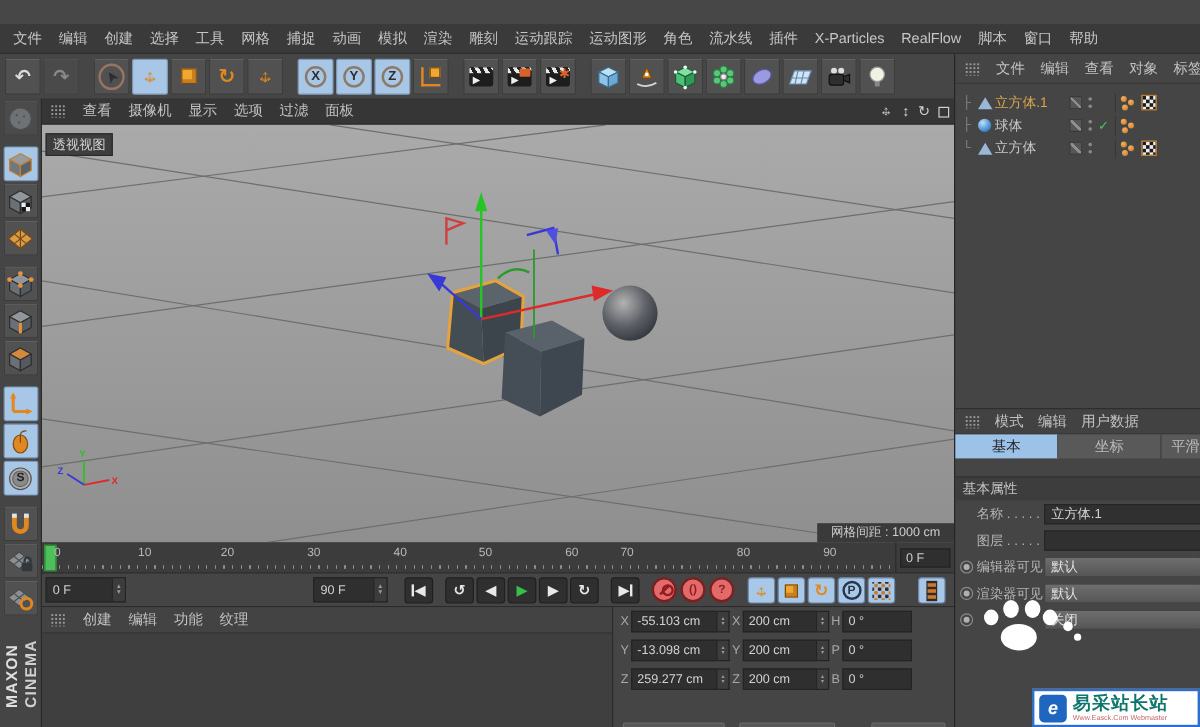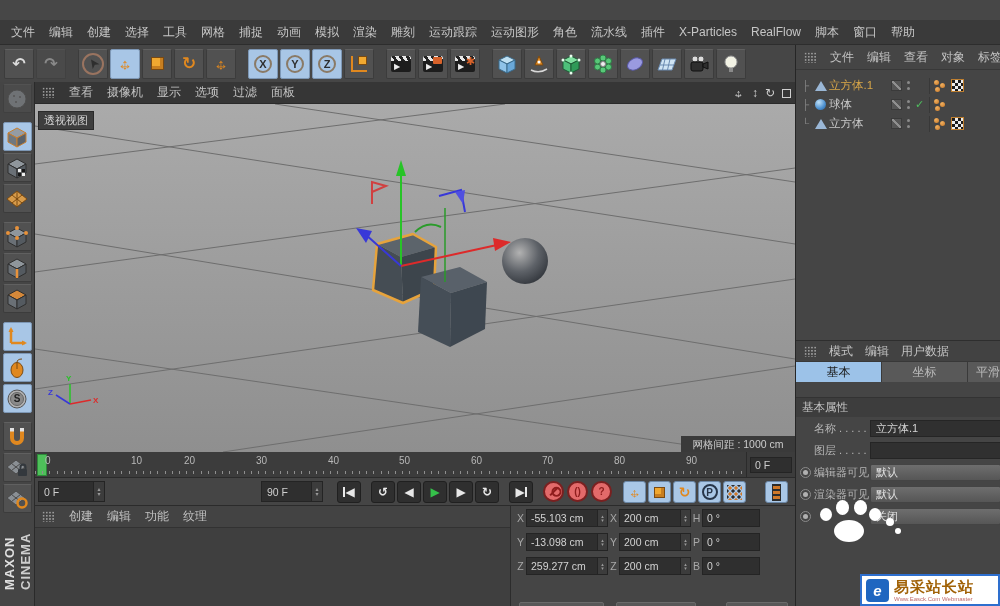--- a/index.html
+++ b/index.html
@@ -199,21 +199,21 @@
   
   .paw { position:absolute; left:812px; top:498px; width:90px; height:52px; z-index:8; pointer-events:none; }
   .paw i { position:absolute; background:#ffffff; border-radius:50%; }
 
   
   .badge { position:absolute; left:860px; top:574px; width:140px; height:32px; background:#ffffff;
     border:2px solid #2e6fce; display:flex; align-items:center; gap:5px; padding-left:4px; z-index:9; }
   .blogo { width:23px; height:23px; background:#1f66c0; border-radius:4px; color:#ffffff;
     font-weight:bold; font-size:15px; display:flex; align-items:center; justify-content:center; font-style:italic; }
   .btxt { display:flex; flex-direction:column; line-height:1; }
-  .btxt .t1 { color:#a16207; font-weight:bold; font-size:15px; letter-spacing:1px; }
+  .btxt .t1 { color:#0f766e; font-weight:bold; font-size:15px; letter-spacing:1px; }
   .btxt .t2 { color:#c06a6a; font-size:6px; margin-top:2px; white-space:nowrap; }
 </style>
 </head>
 <body>
 
 <div id="app">
 
 
   <div class="menubar">
     <span class="mi">文件</span>
@@ -563,27 +563,27 @@
           <text x="13" y="291" fill="#3838d8">Z</text>
         </g>
       </svg>
       <div class="gridlabel">网格间距 : 1000 cm</div>
     </div>
   </div>
 
   <div class="ruler">
     <div class="playhead"></div>
     <span class="tick" style="left:10px">0</span>
-    <span class="tick" style="left:96px">10</span>
+    <span class="tick" style="left:80px">10</span>
     <span class="tick" style="left:149px">20</span>
     <span class="tick" style="left:221px">30</span>
     <span class="tick" style="left:293px">40</span>
     <span class="tick" style="left:364px">50</span>
     <span class="tick" style="left:436px">60</span>
-    <span class="tick" style="left:507px">70</span>
+    <span class="tick" style="left:482px">70</span>
     <span class="tick" style="left:579px">80</span>
     <span class="tick" style="left:651px">90</span>
     <div class="tickdots"></div>
   </div>
   <div class="framebox">
     <span class="fb">0 F</span>
   </div>
 
   <div class="transport">
     <div class="spin" style="left:3px; width:67px">

